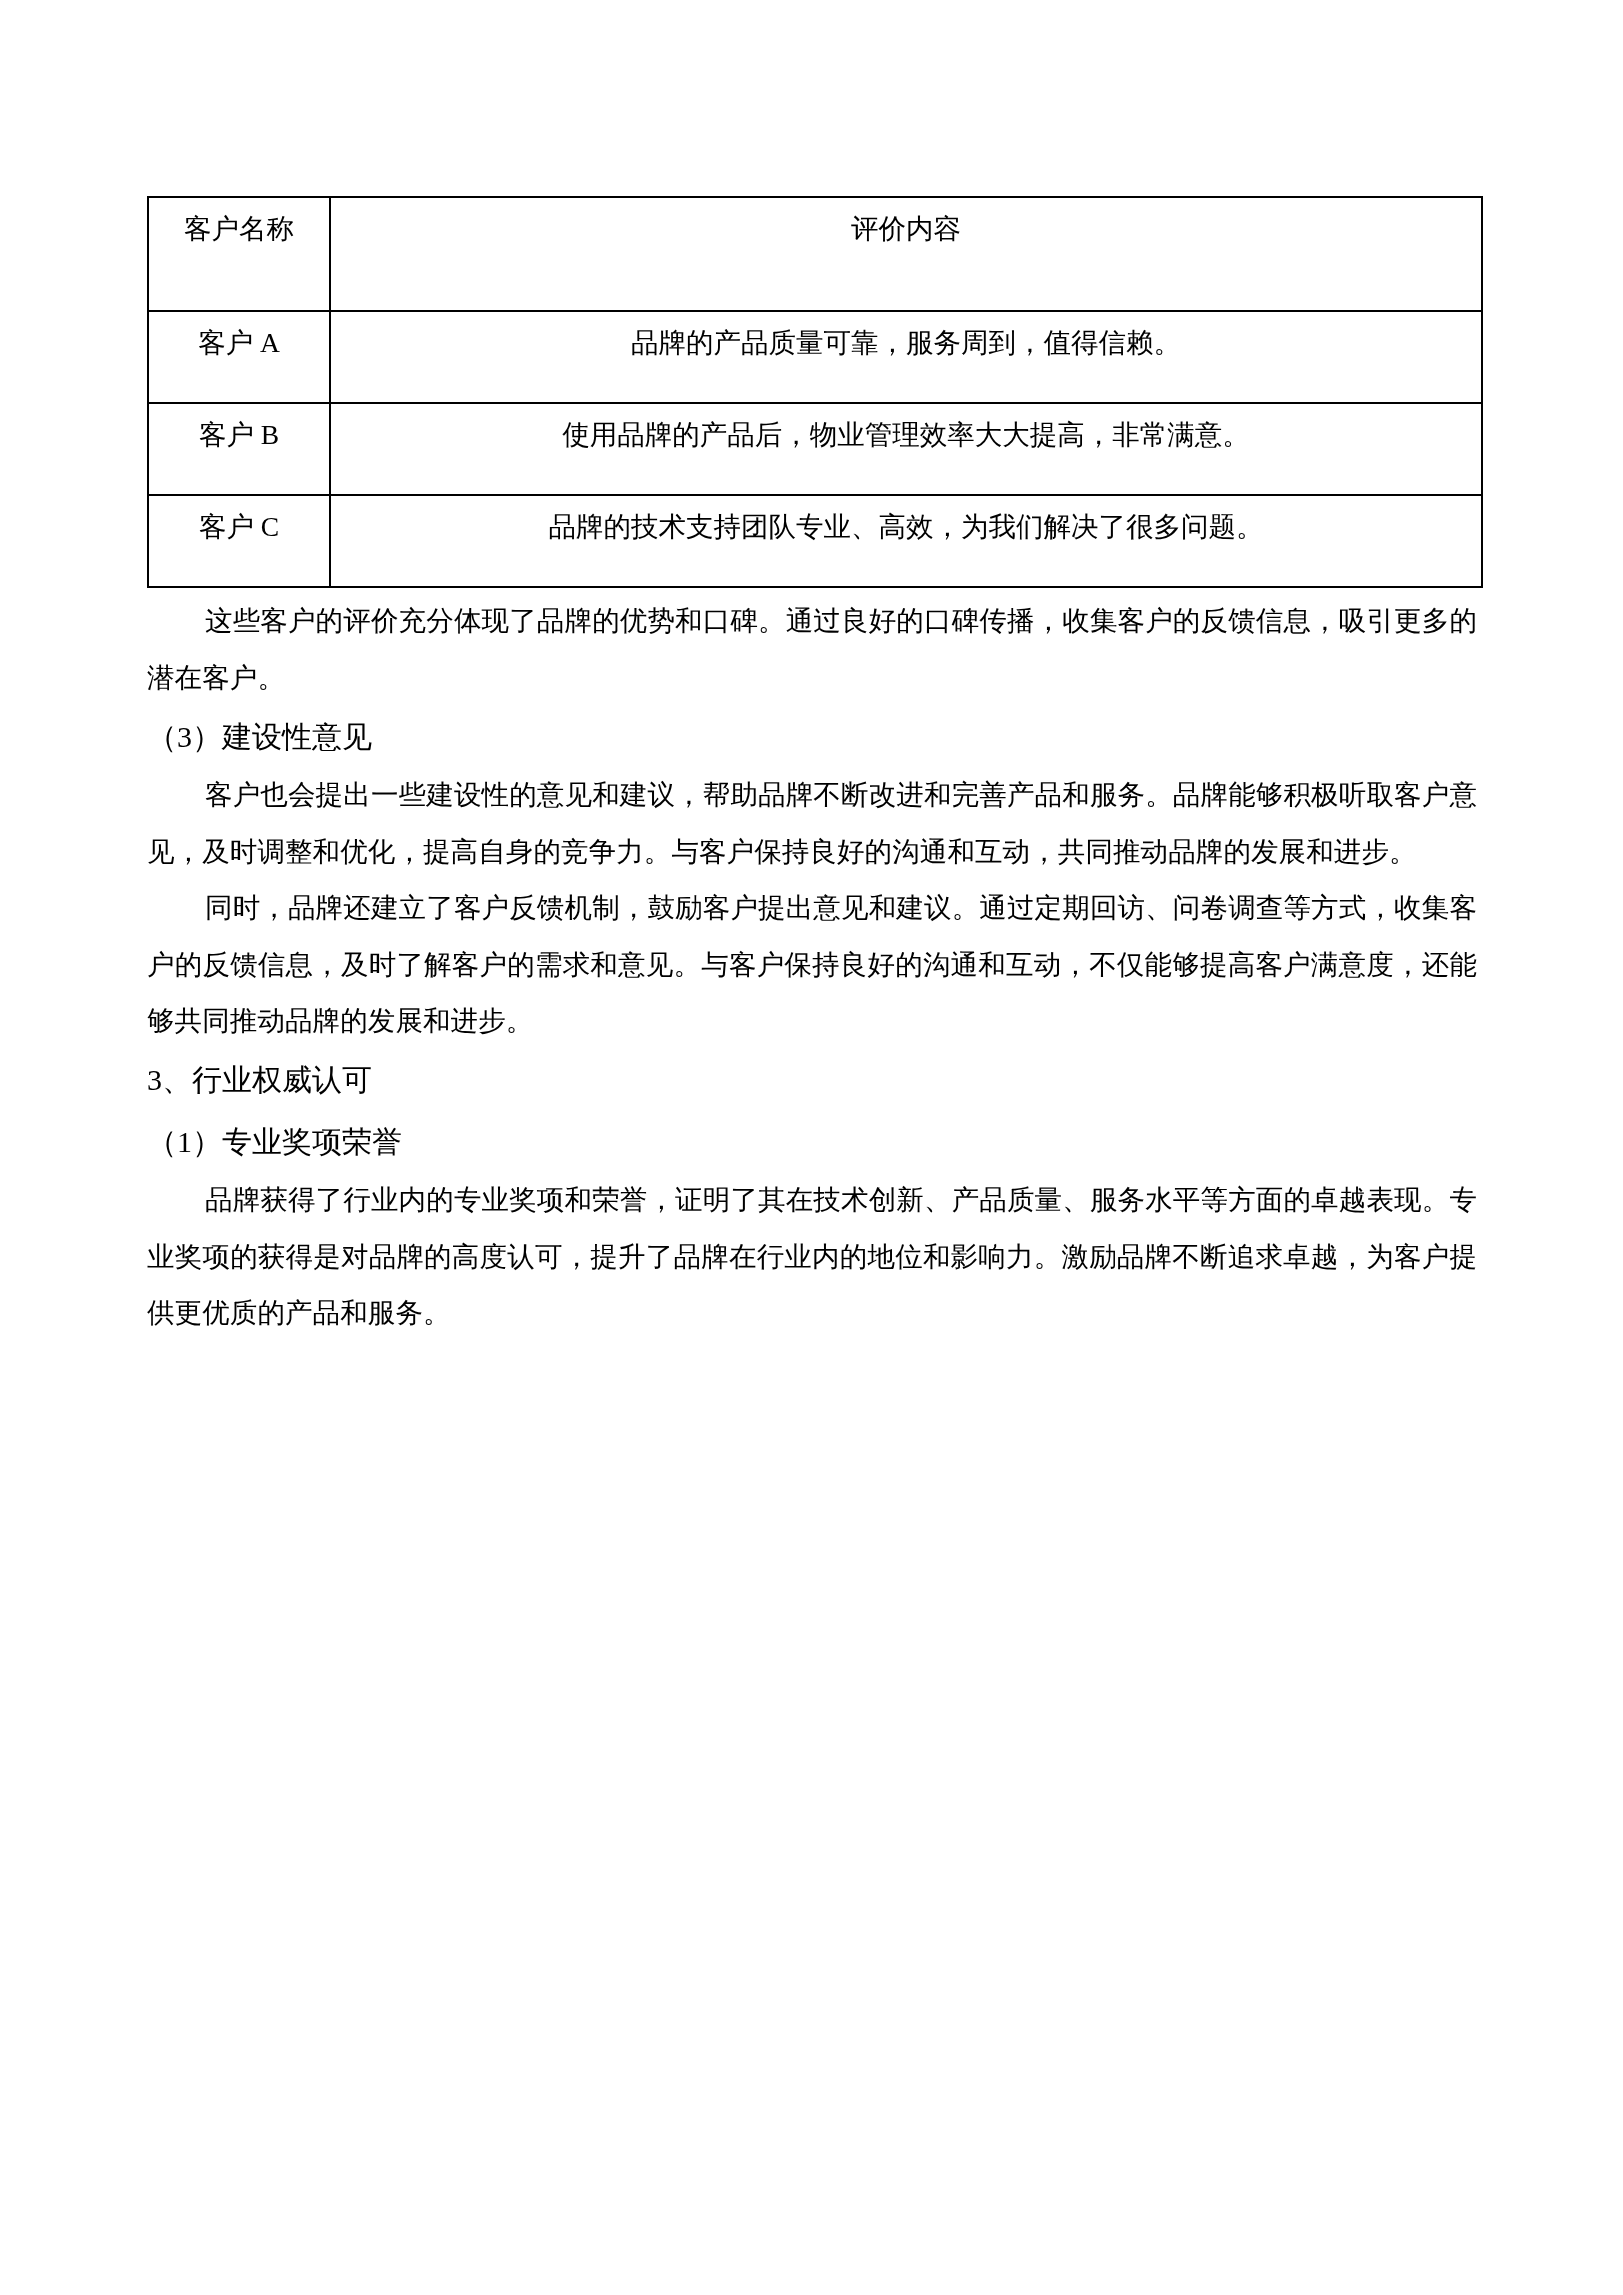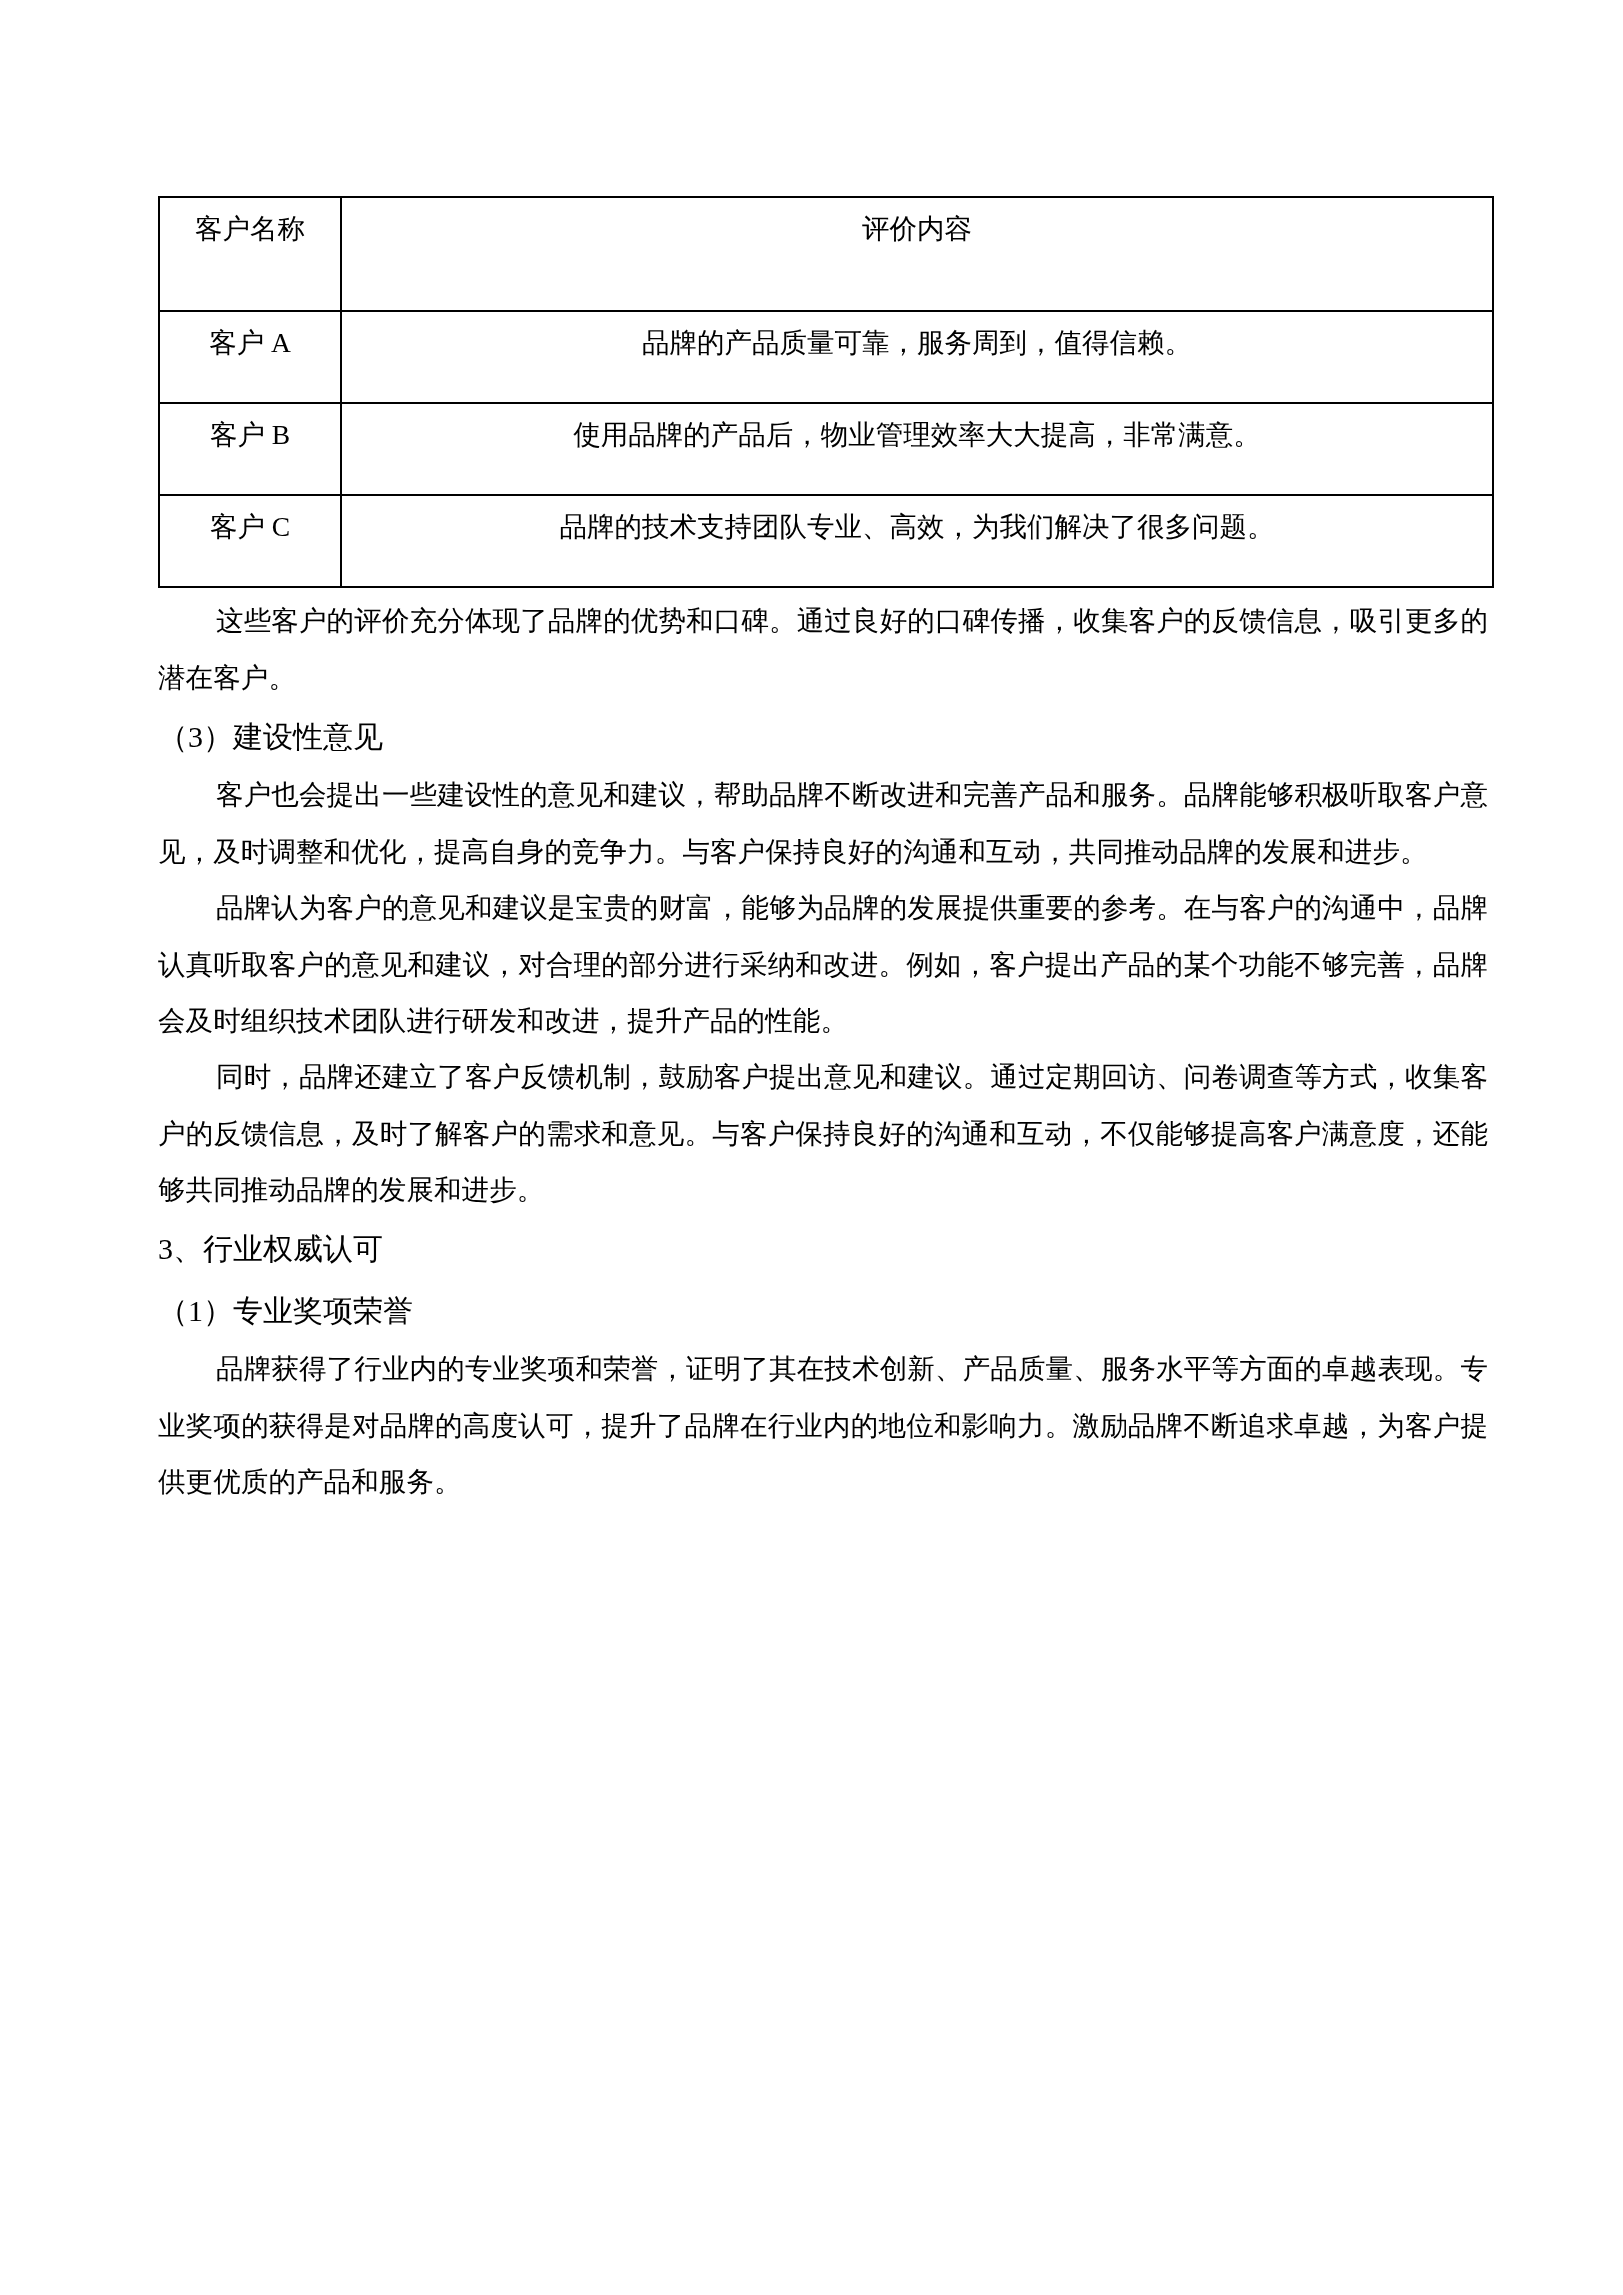--- a/index.html
+++ b/index.html
@@ -12,21 +12,21 @@
     width: 1623px;
     height: 2295px;
     background: #ffffff;
     box-sizing: border-box;
     font-family: "Liberation Serif", "DejaVu Serif", serif;
     color: #000000;
     overflow: hidden;
   }
   .content {
     position: absolute;
-    left: 158px;
+    left: 147px;
     top: 196px;
     width: 1330px;
   }
 
   
   table.eval-table {
     border-collapse: collapse;
     width: 1330px;
     table-layout: fixed;
     margin: 0;
@@ -122,21 +122,20 @@
     </table>
 
     <div class="sp-after-table"></div>
 
     <p class="para">这些客户的评价充分体现了品牌的优势和口碑。通过良好的口碑传播，收集客户的反馈信息，吸引更多的潜在客户。</p>
 
     <p class="heading">（3）建设性意见</p>
 
     <p class="para">客户也会提出一些建设性的意见和建议，帮助品牌不断改进和完善产品和服务。品牌能够积极听取客户意见，及时调整和优化，提高自身的竞争力。与客户保持良好的沟通和互动，共同推动品牌的发展和进步。</p>
 
-    <p class="para">品牌认为客户的意见和建议是宝贵的财富，能够为品牌的发展提供重要的参考。在与客户的沟通中，品牌认真听取客户的意见和建议，对合理的部分进行采纳和改进。例如，客户提出产品的某个功能不够完善，品牌会及时组织技术团队进行研发和改进，提升产品的性能。</p>
 
     <p class="para">同时，品牌还建立了客户反馈机制，鼓励客户提出意见和建议。通过定期回访、问卷调查等方式，收集客户的反馈信息，及时了解客户的需求和意见。与客户保持良好的沟通和互动，不仅能够提高客户满意度，还能够共同推动品牌的发展和进步。</p>
 
     <p class="heading">3、行业权威认可</p>
 
     <p class="heading sub">（1）专业奖项荣誉</p>
 
     <p class="para">品牌获得了行业内的专业奖项和荣誉，证明了其在技术创新、产品质量、服务水平等方面的卓越表现。专业奖项的获得是对品牌的高度认可，提升了品牌在行业内的地位和影响力。激励品牌不断追求卓越，为客户提供更优质的产品和服务。</p>
 
   </div>

